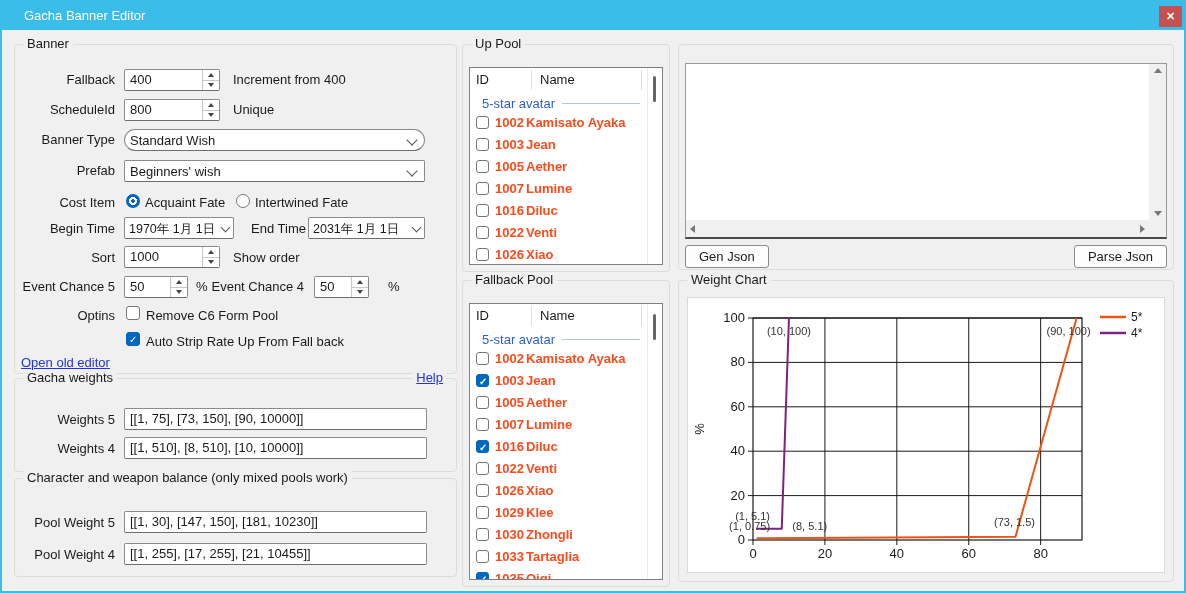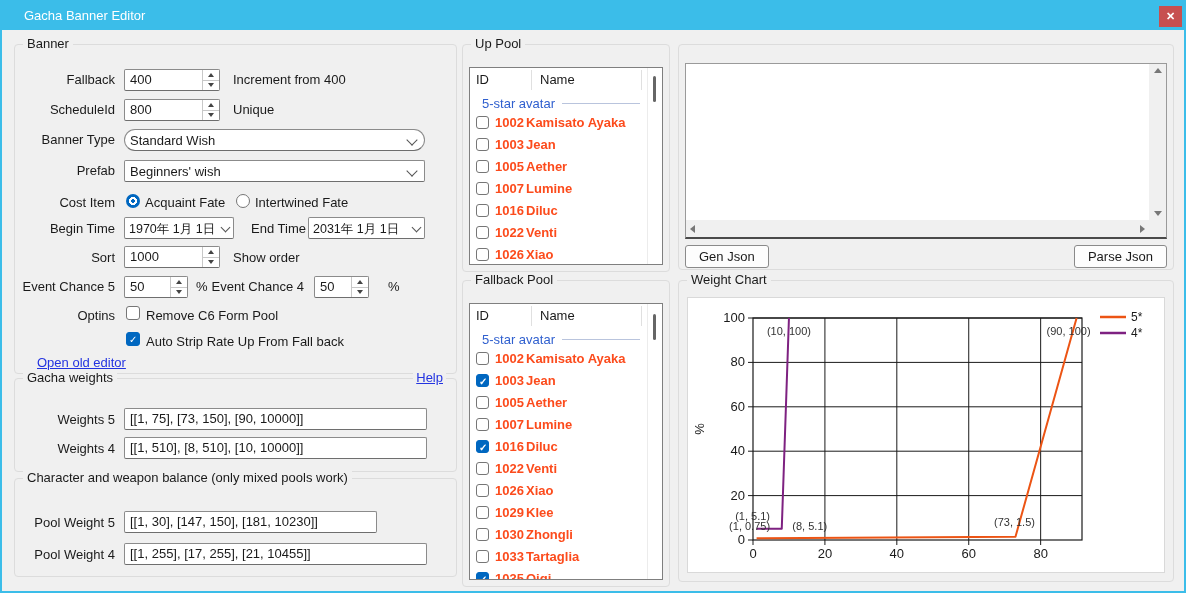--- a/index.html
+++ b/index.html
@@ -188,40 +188,40 @@
       </div>
     </div>
     <span class="cap" style="left:373px;top:234px;">%</span>
 
     <span class="lbl" style="top:263px;">Optins</span>
     <span class="cb" style="left:111px;top:261px;"></span>
     <span class="cap" style="left:131px;top:263px;">Remove C6 Form Pool</span>
     <span class="cb on" style="left:111px;top:287px;"></span>
     <span class="cap" style="left:131px;top:289px;">Auto Strip Rate Up From Fall back</span>
 
-    <a class="link" style="left:6px;top:310px;margin-left:16px;">Open old editor</a>
+    <a class="link" style="left:6px;top:310px;">Open old editor</a>
   </div>
 
   <div class="group" style="left:14px;top:378px;width:441px;height:92px;">
     <span class="legend">Gacha weights</span>
     <a class="link help-link">Help</a>
     <span class="lbl" style="top:33px;">Weights 5</span>
     <div class="input" style="left:109px;top:29px;width:303px;">
       <span class="ival">[[1, 75], [73, 150], [90, 10000]]</span>
     </div>
     <span class="lbl" style="top:62px;">Weights 4</span>
     <div class="input" style="left:109px;top:58px;width:303px;">
       <span class="ival">[[1, 510], [8, 510], [10, 10000]]</span>
     </div>
   </div>
 
   <div class="group" style="left:14px;top:478px;width:441px;height:97px;">
     <span class="legend">Character and weapon balance (only mixed pools work)</span>
     <span class="lbl" style="top:36px;">Pool Weight 5</span>
-    <div class="input" style="left:109px;top:32px;width:253px;">
+    <div class="input" style="left:109px;top:32px;width:303px;">
       <span class="ival">[[1, 30], [147, 150], [181, 10230]]</span>
     </div>
     <span class="lbl" style="top:68px;">Pool Weight 4</span>
     <div class="input" style="left:109px;top:64px;width:303px;">
       <span class="ival">[[1, 255], [17, 255], [21, 10455]]</span>
     </div>
   </div>
 
   <div class="group" style="left:462px;top:44px;width:206px;height:226px;">
     <span class="legend">Up Pool</span>

